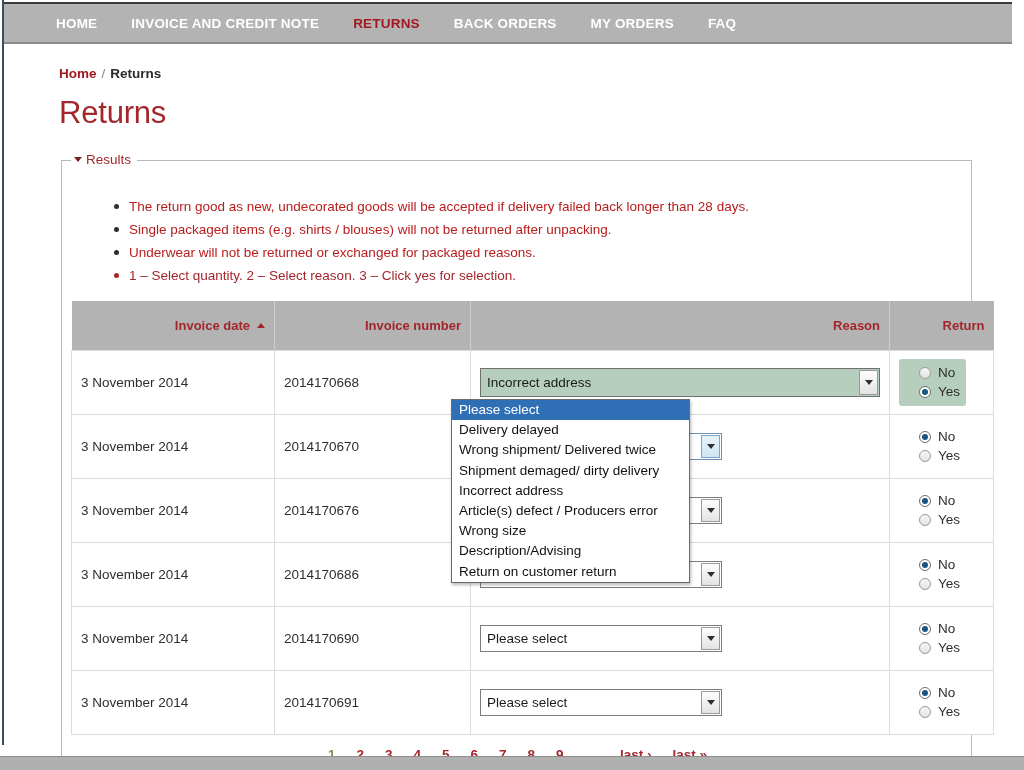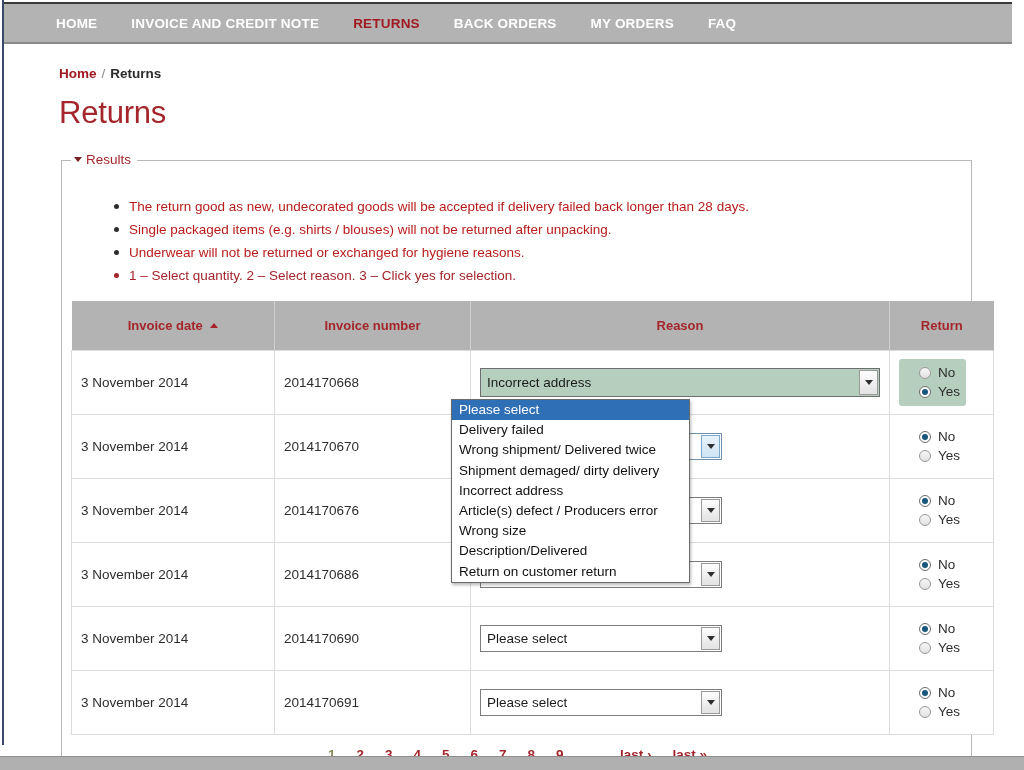--- a/index.html
+++ b/index.html
@@ -122,21 +122,21 @@
     width: 893px;
     border-collapse: collapse;
     margin-left: 0;
     table-layout: fixed;
   }
   table.results th {
     background: #b3b3b3;
     color: #a4262c;
     font-size: 13px;
     font-weight: bold;
-    text-align: center;
+    text-align: right;
     padding: 17px 9px;
     border-right: 1px solid #cfcfcf;
     height: 28px;
   }
   table.results th:last-child { border-right: none; }
   table.results td {
     border: 1px solid #dcdcdc;
     border-left: none;
     border-right: 1px solid #dcdcdc;
     padding: 8px 9px;
@@ -294,21 +294,21 @@
 
     <div class="fset">
       <div class="fset-legend">
         <span class="tri-down"></span>
         <span>Results</span>
       </div>
 
       <ul class="notes">
         <li>The return good as new, undecorated goods will be accepted if delivery failed back longer than 28 days.</li>
         <li>Single packaged items (e.g. shirts / blouses) will not be returned after unpacking.</li>
-        <li>Underwear will not be returned or exchanged for hygiene reasons.</li>
+        <li>Underwear will not be returned or exchanged for packaged reasons.</li>
         <li class="highlight">1 – Select quantity. 2 – Select reason. 3 – Click yes for selection.</li>
       </ul>
 
       <table class="results">
         <thead>
           <tr>
             <th class="col-date">
               <span>Invoice date</span><span class="sort-asc"></span>
             </th>
             <th class="col-num">Invoice number</th>
@@ -486,24 +486,24 @@
         <a class="nav">last »</a>
       </div>
 
       <div class="summary">There are 547 invoices matching your search criteria.</div>
 
     </div>
   </div>
 
   <div class="dropdown">
     <div class="dd-item selected">Please select</div>
-    <div class="dd-item">Delivery failed</div>
+    <div class="dd-item">Delivery delayed</div>
     <div class="dd-item">Wrong shipment/ Delivered twice</div>
     <div class="dd-item">Shipment demaged/ dirty delivery</div>
     <div class="dd-item">Incorrect address</div>
     <div class="dd-item">Article(s) defect / Producers error</div>
     <div class="dd-item">Wrong size</div>
-    <div class="dd-item">Description/Delivered</div>
+    <div class="dd-item">Description/Advising</div>
     <div class="dd-item">Return on customer return</div>
   </div>
 
   <div class="bottom-band"></div>
 </div>
 
 </body></html>

